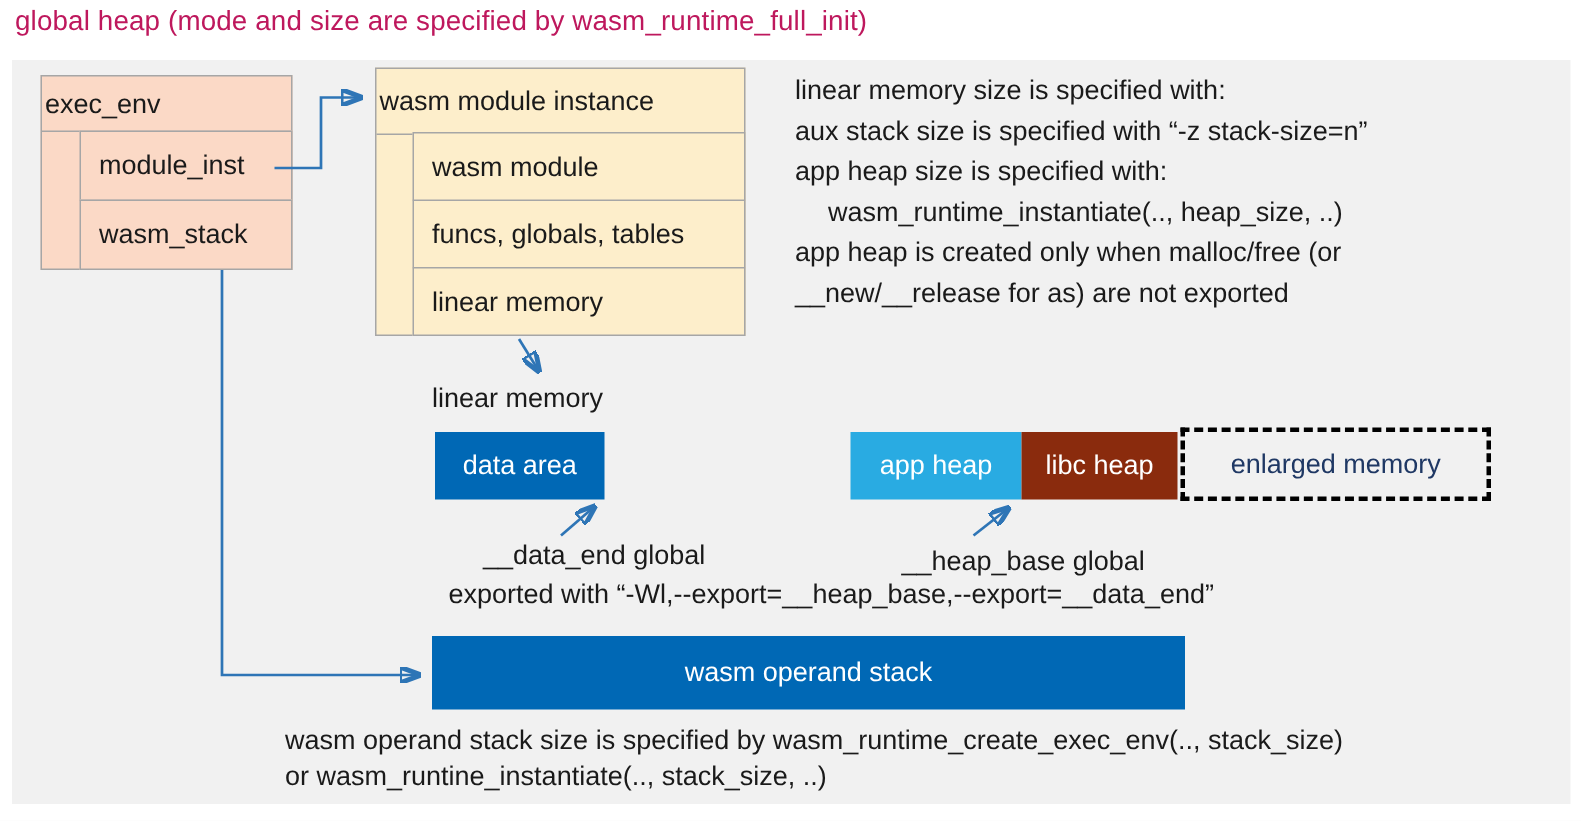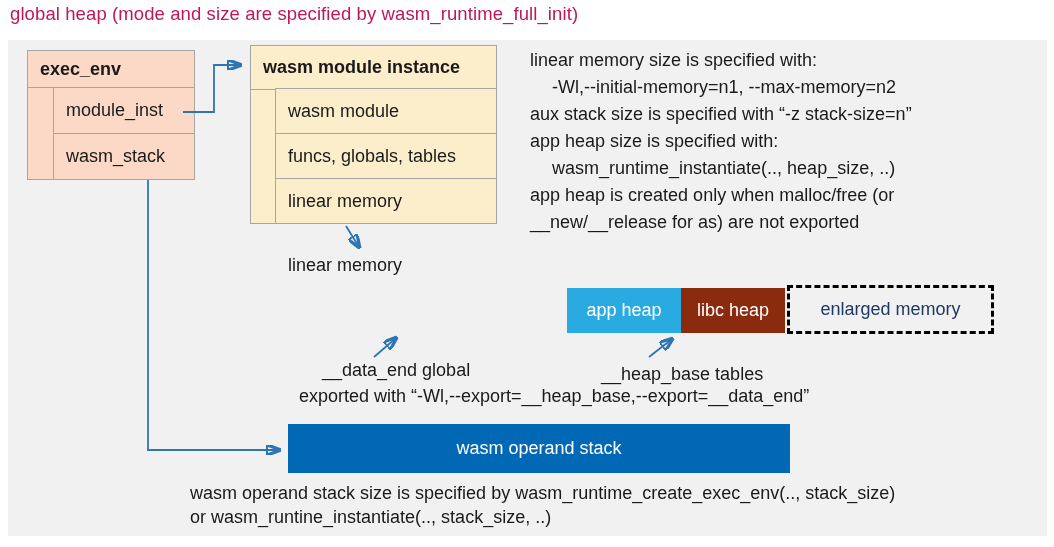--- a/index.html
+++ b/index.html
@@ -13,21 +13,21 @@
     position:absolute; left:10px; top:3px;
     font-size:18.5px; color:#be185d; letter-spacing:0.1px;
   }
   .canvas {
     position:absolute; left:8px; top:40px; width:1039px; height:496px;
     background:var(--canvas_bg);
   }
   .box { position:absolute; border:1px solid var(--box_border); }
   .exec-env { left:27px; top:50px; width:168px; height:130px; background:var(--salmon_fill); }
   .mod-inst { left:250px; top:45px; width:247px; height:179px; background:var(--cream_fill); }
-  .box-header { display:flex; align-items:center; padding-left:12px; font-size:18px;font-weight:bold; }
+  .box-header { display:flex; align-items:center; padding-left:2px; font-size:18px; }
   .exec-env .box-header { height:37px; border-bottom:1px solid var(--box_border); }
   .mod-inst .box-header { height:44px; border-bottom:1px solid var(--box_border); }
   .row {
     position:absolute; border:1px solid var(--box_border);
     display:flex; align-items:center; padding-left:12px; font-size:18px;
   }
   .row-salmon { background:var(--salmon_fill); }
   .row-cream { background:var(--cream_fill); }
   .row-module-inst { left:53px; top:87px;  width:142px; height:47px; }
   .row-wasm-stack  { left:53px; top:133px; width:142px; height:47px; }
@@ -82,35 +82,35 @@
 
   <div class="box mod-inst">
     <div class="box-header">wasm module instance</div>
   </div>
   <div class="row row-cream row-mi-1">funcs, globals, tables</div>
   <div class="row row-cream row-mi-0">wasm module</div>
   <div class="row row-cream row-mi-2">linear memory</div>
 
   <div class="notes">
     <div class="line">linear memory size is specified with:</div>
-    <div class="line indent">-Wl,--initial-memory=n1, --max-memory=n2</div>
     <div class="line">aux stack size is specified with “-z stack-size=n”</div>
     <div class="line">app heap size is specified with:</div>
     <div class="line indent">wasm_runtime_instantiate(.., heap_size, ..)</div>
     <div class="line">app heap is created only when malloc/free (or</div>
     <div class="line">__new/__release for as) are not exported</div>
   </div>
 
   <div class="lm-label">linear memory</div>
+  <div class="seg seg-data">data area</div>
   <div class="seg seg-app">app heap</div>
   <div class="seg seg-libc">libc heap</div>
   <div class="enlarged">enlarged memory</div>
 
   <div class="annotation ann-data-end">__data_end global</div>
-  <div class="annotation ann-heap-base">__heap_base tables</div>
+  <div class="annotation ann-heap-base">__heap_base global</div>
   <div class="annotation ann-exported">exported with “-Wl,--export=__heap_base,--export=__data_end”</div>
 
   <div class="operand-bar">wasm operand stack</div>
   <div class="stack-note">
     <div class="line">wasm operand stack size is specified by wasm_runtime_create_exec_env(.., stack_size)</div>
     <div class="line">or wasm_runtine_instantiate(.., stack_size, ..)</div>
   </div>
 
   <svg class="arrows" viewBox="0 0 1054 547">
     <defs>

